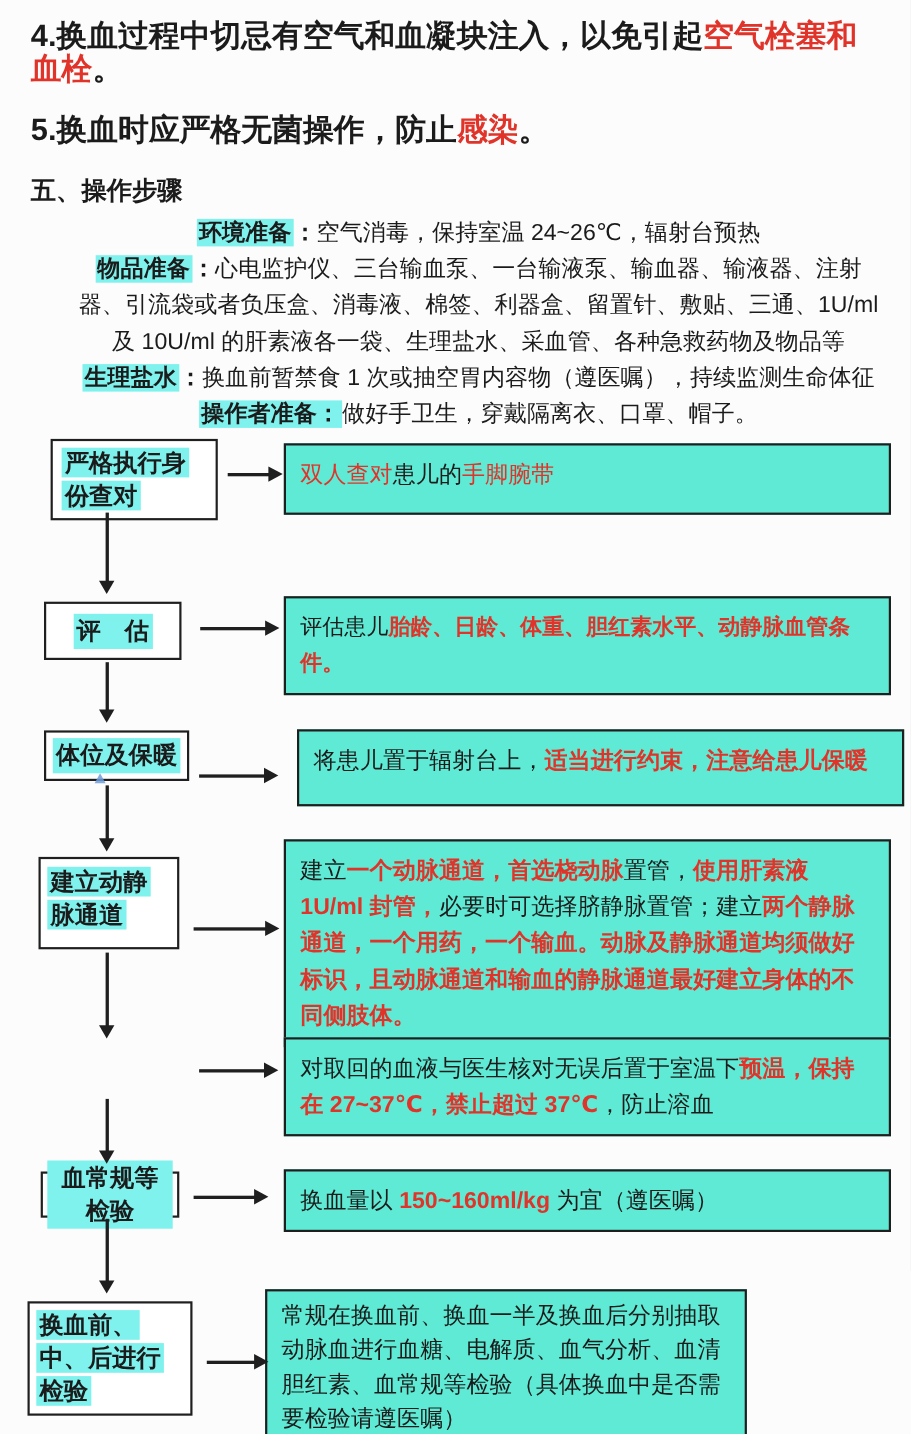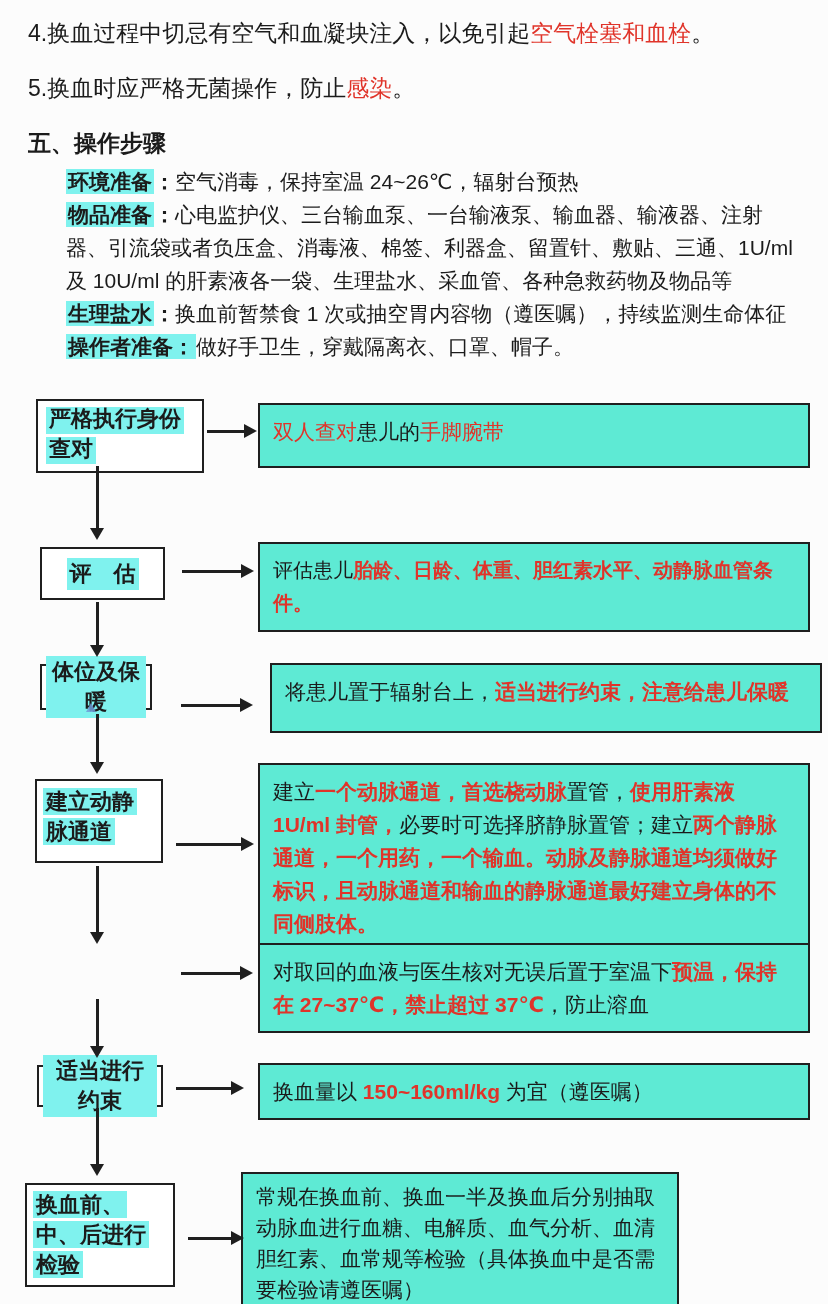--- a/index.html
+++ b/index.html
@@ -12,24 +12,24 @@
   }
   html,body{margin:0;padding:0;background:#e9e9e9;}
   .page{
     position:relative;width:828px;height:1304px;margin:0 auto;
     background:var(--page_bg);color:var(--text);
     font-family:"Liberation Sans","DejaVu Sans",sans-serif;
     overflow:hidden;
   }
   
   .intro{position:absolute;left:28px;top:18px;width:776px;}
-  .pt{font-weight:normal;font-size:23px;line-height:30px;margin:0 0 25px 0;}
+  .pt{font-weight:bold;font-size:28px;line-height:30px;margin:0 0 25px 0;}
   .sec-title{font-weight:bold;font-size:23px;line-height:30px;margin:0 0 7px 0;}
   .preps{margin-left:38px;font-size:21px;line-height:33px;}
-  .prep{margin:0;}
+  .prep{margin:0;text-align:center;}
   .prep-label{font-weight:bold;background:var(--highlight);padding:1px 2px;
     -webkit-box-decoration-break:clone;box-decoration-break:clone;}
   .r{color:var(--red);}
   .dbox .r{font-weight:bold;}
   .dbox .nb{font-weight:normal;}
   
   .fbox{
     position:absolute;box-sizing:border-box;background:#fff;
     border:2.5px solid var(--border);
     font-weight:bold;font-size:22px;line-height:30px;
@@ -65,30 +65,30 @@
     <p class="pt"><span>5.换血时应严格无菌操作，防止</span><span class="r">感染</span><span>。</span></p>
     <p class="sec-title">五、操作步骤</p>
     <div class="preps">
       <p class="prep"><span class="prep-label">环境准备</span><b>：</b><span>空气消毒，保持室温 24~26℃，辐射台预热</span></p>
       <p class="prep"><span class="prep-label">物品准备</span><b>：</b><span>心电监护仪、三台输血泵、一台输液泵、输血器、输液器、注射器、引流袋或者负压盒、消毒液、棉签、利器盒、留置针、敷贴、三通、1U/ml 及 10U/ml 的肝素液各一袋、生理盐水、采血管、各种急救药物及物品等</span></p>
       <p class="prep"><span class="prep-label">生理盐水</span><b>：</b><span>换血前暂禁食 1 次或抽空胃内容物（遵医嘱），持续监测生命体征</span></p>
       <p class="prep"><span class="prep-label">操作者准备：</span><b></b><span>做好手卫生，穿戴隔离衣、口罩、帽子。</span></p>
     </div>
   </div>
 
-  <div class="fbox" style="left:36px;top:399px;width:168px;min-height:64px;font-family:Liberation Mono, monospace;"><span class="hl">严格执行身份查对</span></div>
+  <div class="fbox" style="left:46px;top:399px;width:152px;min-height:64px;"><span class="hl">严格执行身份查对</span></div>
   <div class="fbox center" style="left:40px;top:547px;width:125px;height:53px;">
       <span class="hl">评　估</span>
     </div>
-  <div class="fbox center" style="left:40px;top:664px;width:112px;height:46px;">
+  <div class="fbox center" style="left:40px;top:664px;width:132px;height:46px;">
       <span class="hl">体位及保暖</span>
     </div>
   <div class="fbox" style="left:35px;top:779px;width:128px;min-height:84px;padding:6px;"><span class="hl">建立动静脉通道</span></div>
   <div class="fbox center" style="left:37px;top:1065px;width:126px;height:42px;">
-      <span class="hl">适当进行约束</span>
+      <span class="hl">血常规等检验</span>
     </div>
   <div class="fbox" style="left:25px;top:1183px;width:150px;min-height:74px;padding:5px 6px;"><span class="hl">换血前、中、后进行检验</span></div>
 
   <div class="dbox" style="left:258px;top:403px;width:552px;min-height:65px;"><span class="r nb">双人查对</span><span>患儿的</span><span class="r nb">手脚腕带</span></div>
 
   <div class="dbox tight" style="left:258px;top:542px;width:552px;min-height:57px;"><span>评估患儿</span><span class="r">胎龄、日龄、体重、胆红素水平、动静脉血管条件。</span></div>
 
   <div class="dbox" style="left:270px;top:663px;width:552px;min-height:70px;"><span>将患儿置于辐射台上，</span><span class="r">适当进行约束，注意给患儿保暖</span></div>
 
   <div class="dbox" style="left:258px;top:763px;width:552px;min-height:147px;"><span>建立</span><span class="r">一个动脉通道，首选桡动脉</span><span>置管，</span><span class="r">使用肝素液 1U/ml 封管，</span><span>必要时可选择脐静脉置管；建立</span><span class="r">两个静脉通道，一个用药，一个输血。动脉及静脉通道均须做好标识，且动脉通道和输血的静脉通道最好建立身体的不同侧肢体。</span></div>

